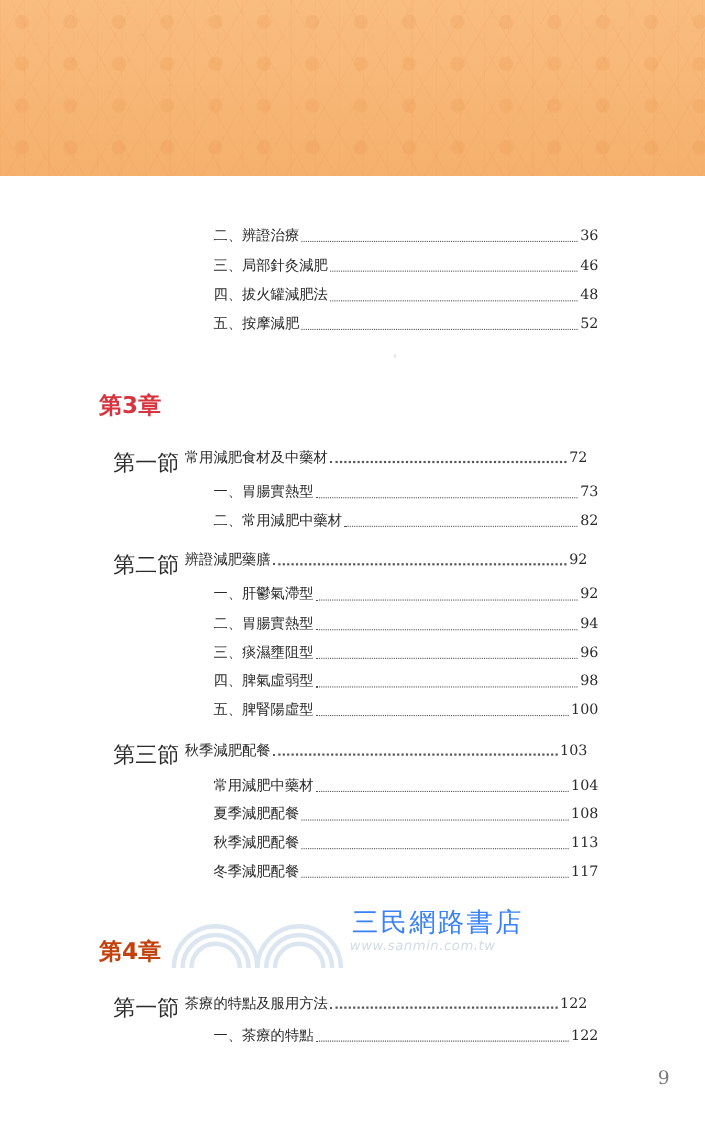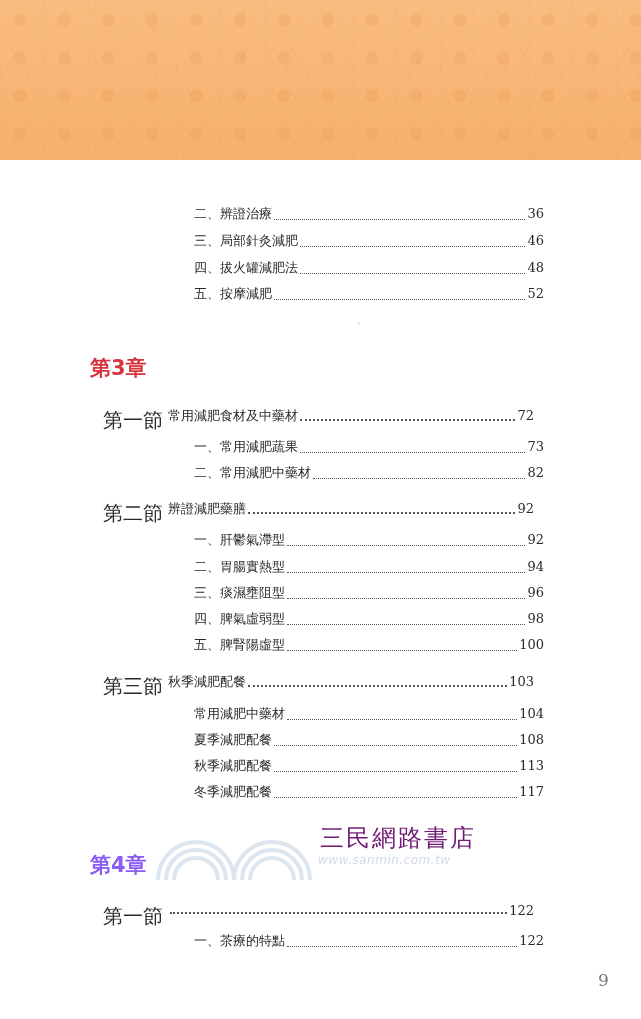--- a/index.html
+++ b/index.html
@@ -37,27 +37,27 @@
   .sec .dots { border-bottom-width: 2px; top: -4px; }
   .chapter {
     position: absolute; left: 90px; display: flex; align-items: flex-start; white-space: nowrap;
   }
   .chapter .ch-num {
     font-family: "DejaVu Sans", "Liberation Sans", sans-serif; font-weight: bold; font-size: 21px;
     width: 100px;
   }
   .chapter .ch-title { font-size: 22px; letter-spacing: 1px; }
   .ch3 { top: 354px; color: #d6343e; }
-  .ch4 { top: 851px; color: #8b5cf6; }
+  .ch4 { top: 851px; color: #c2410c; }
   .watermark {
     position: absolute; left: 150px; top: 820px; width: 360px; height: 60px; pointer-events: none;
   }
   .wm-arcs { position: absolute; left: 0; top: 0; }
   .wm-name {
-    position: absolute; left: 170px; top: 2px; font-size: 24px; color: #701a75; letter-spacing: 2px;
+    position: absolute; left: 170px; top: 2px; font-size: 24px; color: #3b82f6; letter-spacing: 2px;
     font-family: "DejaVu Serif", serif;
   }
   .wm-url {
     position: absolute; left: 168px; top: 33px; font-size: 12px; color: #d2dbe6;
     font-family: "DejaVu Sans", sans-serif; letter-spacing: 0.5px; font-style: italic;
   }
   .page-number {
     position: absolute; left: 598px; top: 970px; font-size: 17px; color: #7a7a7a;
   }
   .faint-mark { position: absolute; left: 358px; top: 322px; width: 2px; height: 3px; background: #e6e6e6; }
@@ -93,21 +93,21 @@
   <span class="ch-num">第3章</span>
 </div>
 
 <span class="sec-num" style="top:407px">第一節</span>
 <div class="row sec" style="top:407px">
   <span class="label">常用減肥食材及中藥材</span>
   <span class="dots"></span>
   <span class="page">72</span>
 </div>
 <div class="row sub" style="top:438px">
-  <span class="label">一、常用減肥蔬果</span>
+  <span class="label">一、胃腸實熱型</span>
   <span class="dots"></span>
   <span class="page">73</span>
 </div>
 <div class="row sub" style="top:464px">
   <span class="label">二、常用減肥中藥材</span>
   <span class="dots"></span>
   <span class="page">82</span>
 </div>
 
 <span class="sec-num" style="top:500px">第二節</span>
@@ -183,20 +183,21 @@
   <span class="wm-name">三民網路書店</span>
   <span class="wm-url">www.sanmin.com.tw</span>
 </div>
 
 <div class="chapter ch4">
   <span class="ch-num">第4章</span>
 </div>
 
 <span class="sec-num" style="top:903px">第一節</span>
 <div class="row sec" style="top:903px">
+  <span class="label">茶療的特點及服用方法</span>
   <span class="dots"></span>
   <span class="page">122</span>
 </div>
 <div class="row sub" style="top:932px">
   <span class="label">一、茶療的特點</span>
   <span class="dots"></span>
   <span class="page">122</span>
 </div>
 
 <span class="page-number">9</span>

